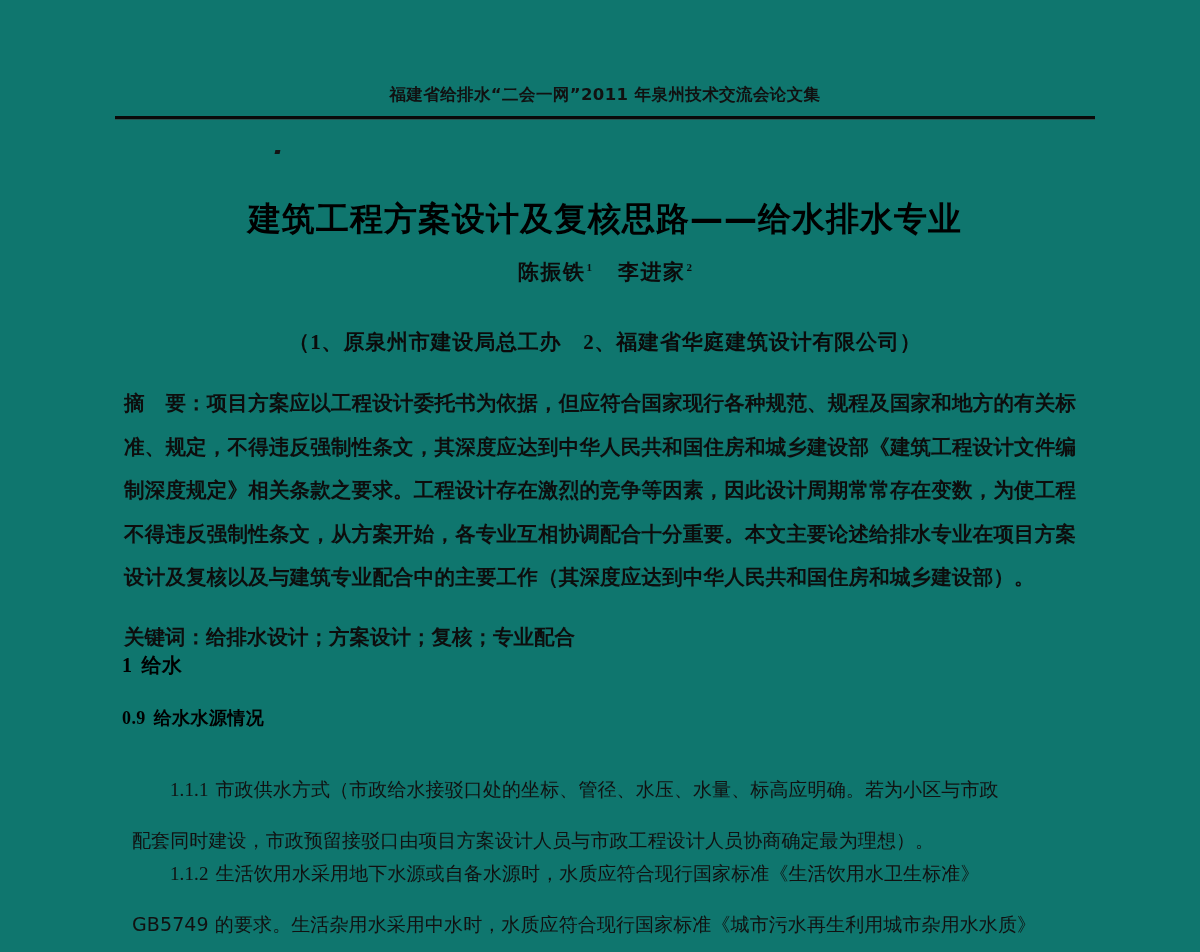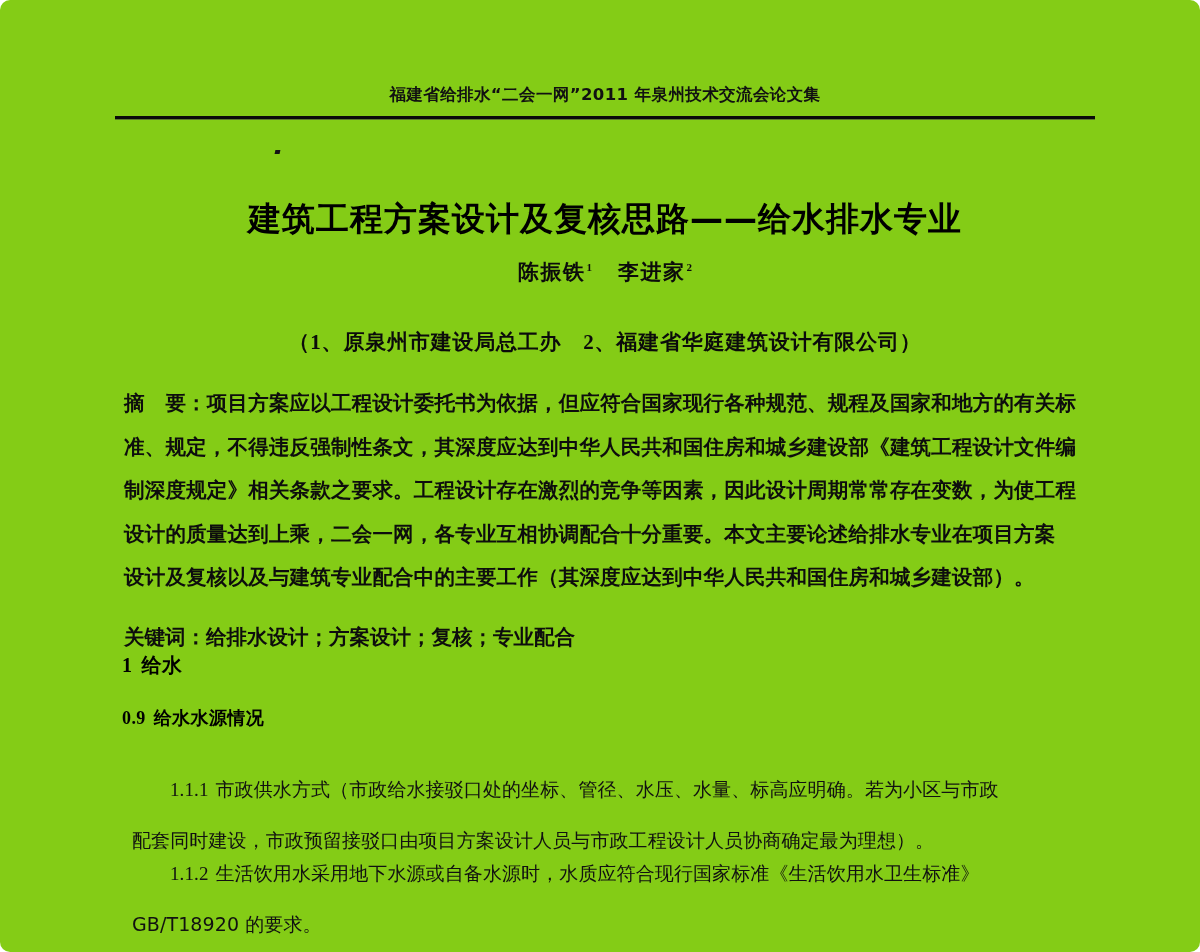--- a/index.html
+++ b/index.html
@@ -14,22 +14,21 @@
     position: relative;
     overflow: hidden;
     font-family: "Liberation Serif", "DejaVu Serif", serif;
     color: #000000;
     -webkit-font-smoothing: none;
   }
 
   .page {
     position: absolute;
     inset: 0;
-    background: #84cc16;
-    border-radius: 10px;
+    background: #0f766e;
   }
 
   
   .running-head {
     position: absolute;
     top: 84px;
     left: 115px;
     width: 980px;
     text-align: center;
     font-family: "DejaVu Sans", "Liberation Sans", sans-serif;
@@ -216,37 +215,38 @@
   <div class="authors">
     <span class="author-name">陈振铁</span><span class="sup">1</span><span class="gap"></span><span class="author-name">李进家</span><span class="sup">2</span>
   </div>
 
   <div class="affiliations">（1、原泉州市建设局总工办　2、福建省华庭建筑设计有限公司）</div>
 
   <div class="abstract">
     <p>摘　要：项目方案应以工程设计委托书为依据，但应符合国家现行各种规范、规程及国家和地方的有关标</p>
     <p>准、规定，不得违反强制性条文，其深度应达到中华人民共和国住房和城乡建设部《建筑工程设计文件编</p>
     <p>制深度规定》相关条款之要求。工程设计存在激烈的竞争等因素，因此设计周期常常存在变数，为使工程</p>
-    <p>设计的质量达到上乘，二会一网，各专业互相协调配合十分重要。本文主要论述给排水专业在项目方案</p>
+    <p>不得违反强制性条文，从方案开始，各专业互相协调配合十分重要。本文主要论述给排水专业在项目方案</p>
     <p>设计及复核以及与建筑专业配合中的主要工作（其深度应达到中华人民共和国住房和城乡建设部）。</p>
   </div>
 
   <div class="keywords">关键词：给排水设计；方案设计；复核；专业配合</div>
 
   <div class="h1">
     <span class="num">1</span><span class="sp"></span><span>给水</span>
   </div>
 
   <div class="h2">
     <span class="num">0.9</span><span class="sp"></span><span>给水水源情况</span>
   </div>
 
   <div class="body-block blk-111">
     <p><span class="indent"></span><span class="lat">1.1.1</span><span class="sp"></span><span>市政供水方式（市政给水接驳口处的坐标、管径、水压、水量、标高应明确。若为小区与市政</span></p>
     <p><span>配套同时建设，市政预留接驳口由项目方案设计人员与市政工程设计人员协商确定最为理想）。</span></p>
   </div>
 
   <div class="body-block blk-112">
     <p><span class="indent"></span><span class="lat">1.1.2</span><span class="sp"></span><span>生活饮用水采用地下水源或自备水源时，水质应符合现行国家标准《生活饮用水卫生标准》</span></p>
+    <p><span>GB5749 的要求。生活杂用水采用中水时，水质应符合现行国家标准《城市污水再生利用城市杂用水水质》</span></p>
     <p><span>GB/T18920 的要求。</span></p>
   </div>
 
 </div>
 
 </body></html>

